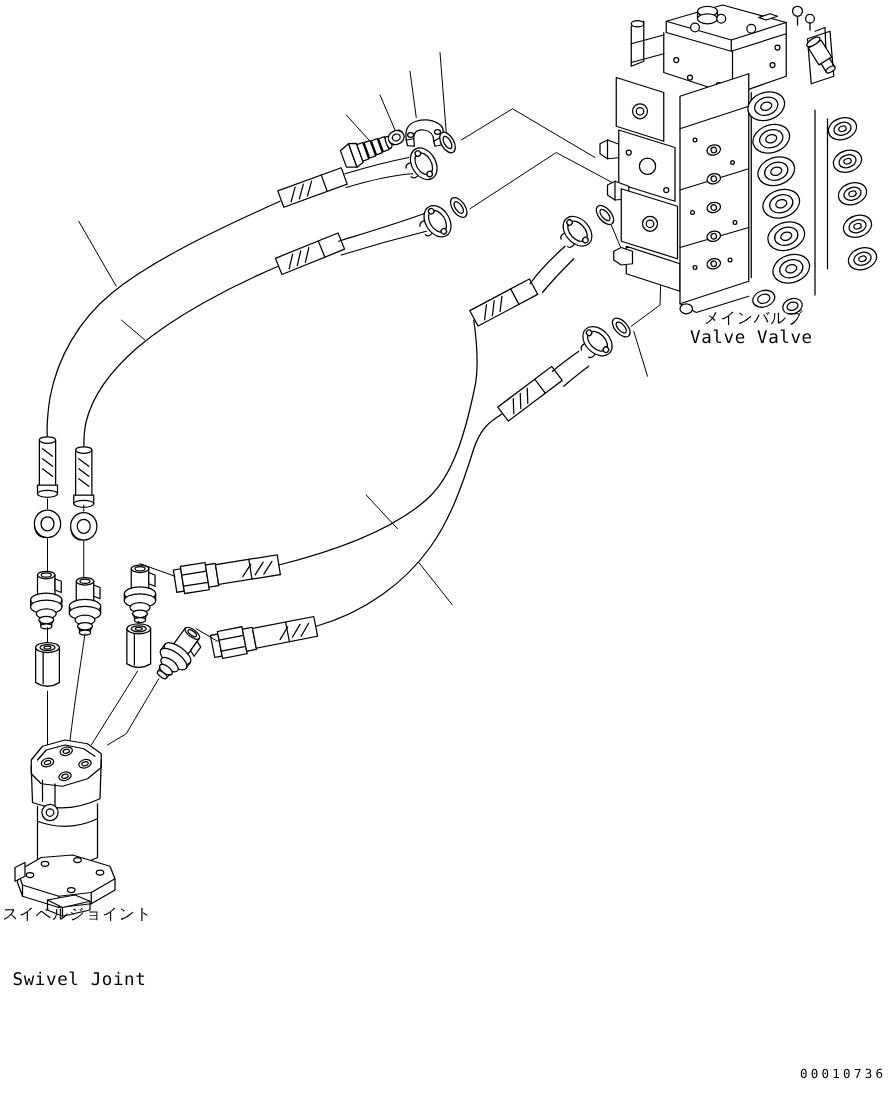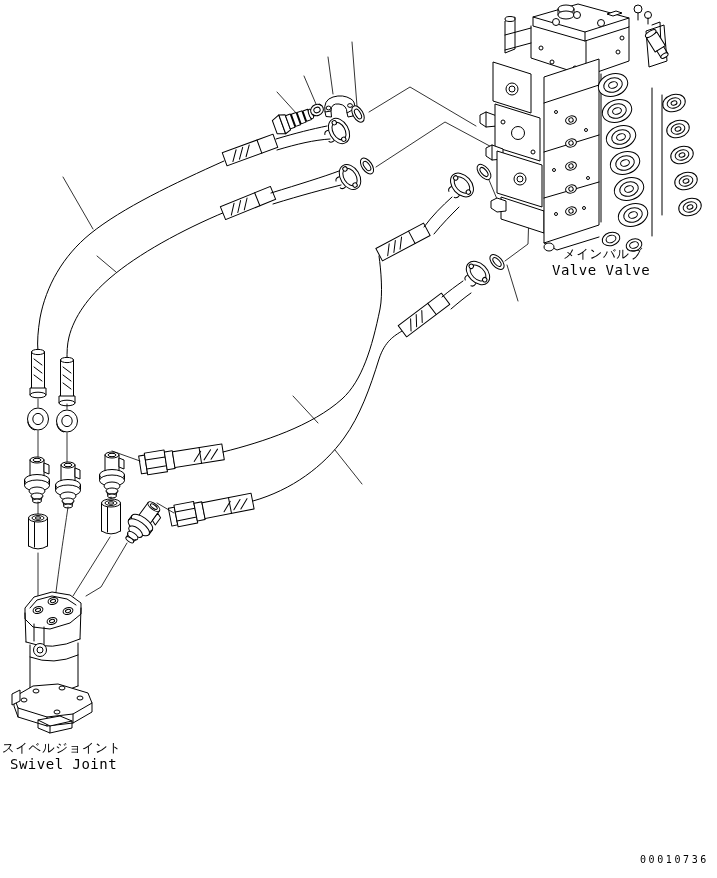--- a/index.html
+++ b/index.html
@@ -4,22 +4,22 @@
 <style>
   html,body{margin:0;padding:0;background:#ffffff;}
   #stage{position:relative;width:717px;height:878px;background:#ffffff;overflow:hidden;
          font-family:"DejaVu Sans Mono","DejaVu Sans",monospace;}
   #art{position:absolute;left:0;top:0;}
   .lbl{position:absolute;color:#000;line-height:1.18;white-space:nowrap;}
   .lbl .jp{font-size:12.5px;letter-spacing:0.5px;}
   .lbl .en{font-size:14px;letter-spacing:0.5px;}
   #label-main-valve{left:552px;top:247px;}
   #label-main-valve .jp{padding-left:11px;}
-  #label-swivel-joint{left:2px;top:741px;}
-  #label-swivel-joint .en{padding-left:8px;}
+  #label-swivel-joint{left:2px;top:724px;}
+  #label-swivel-joint .en{padding-left:8px;margin-top:37px;}
   #doc-number{position:absolute;left:640px;top:854px;font-size:10px;letter-spacing:2.6px;color:#000;}
   
   .ln{fill:none;stroke:#000;stroke-width:1;stroke-linecap:round;stroke-linejoin:round;}
   .fw{fill:#fff;stroke:#000;stroke-width:1;stroke-linejoin:round;}
   .ld{fill:none;stroke:#000;stroke-width:0.8;stroke-linecap:round;}
 </style>
 </head>
 <body>
 
 <div id="stage">

